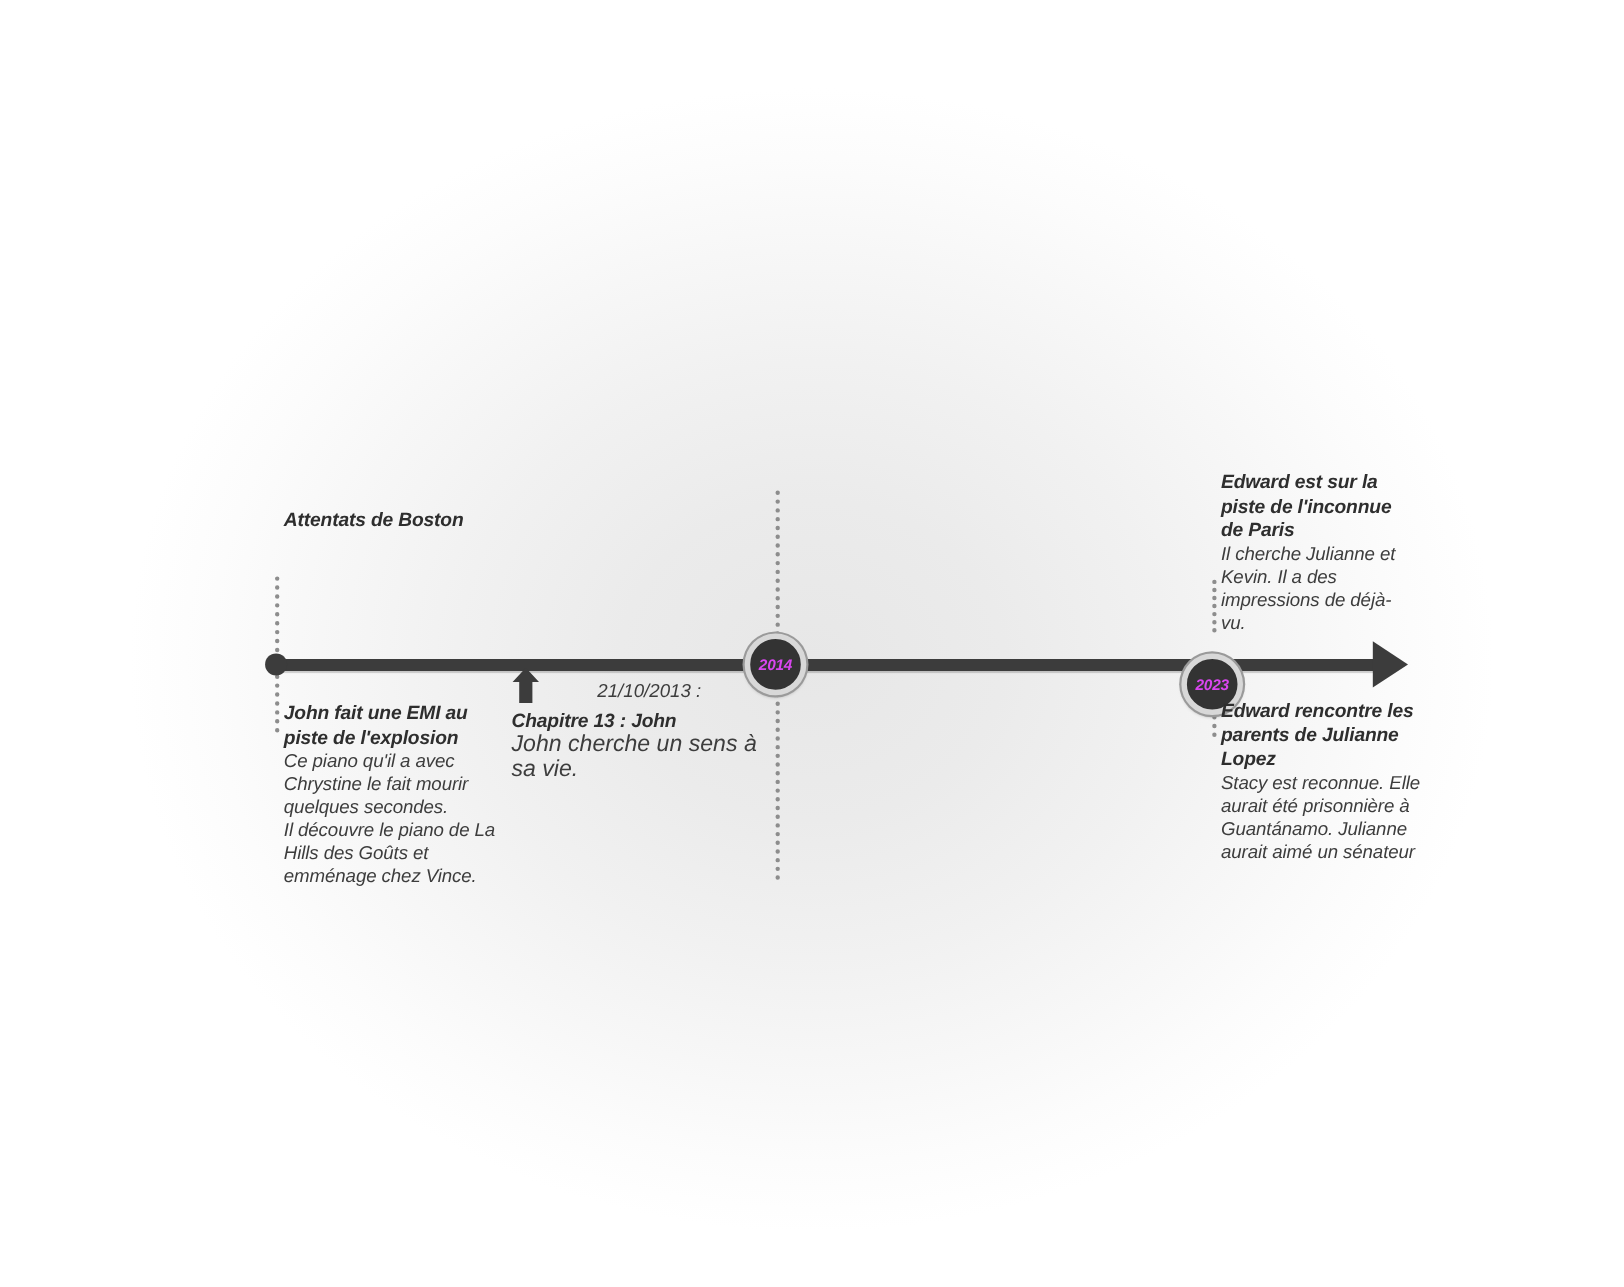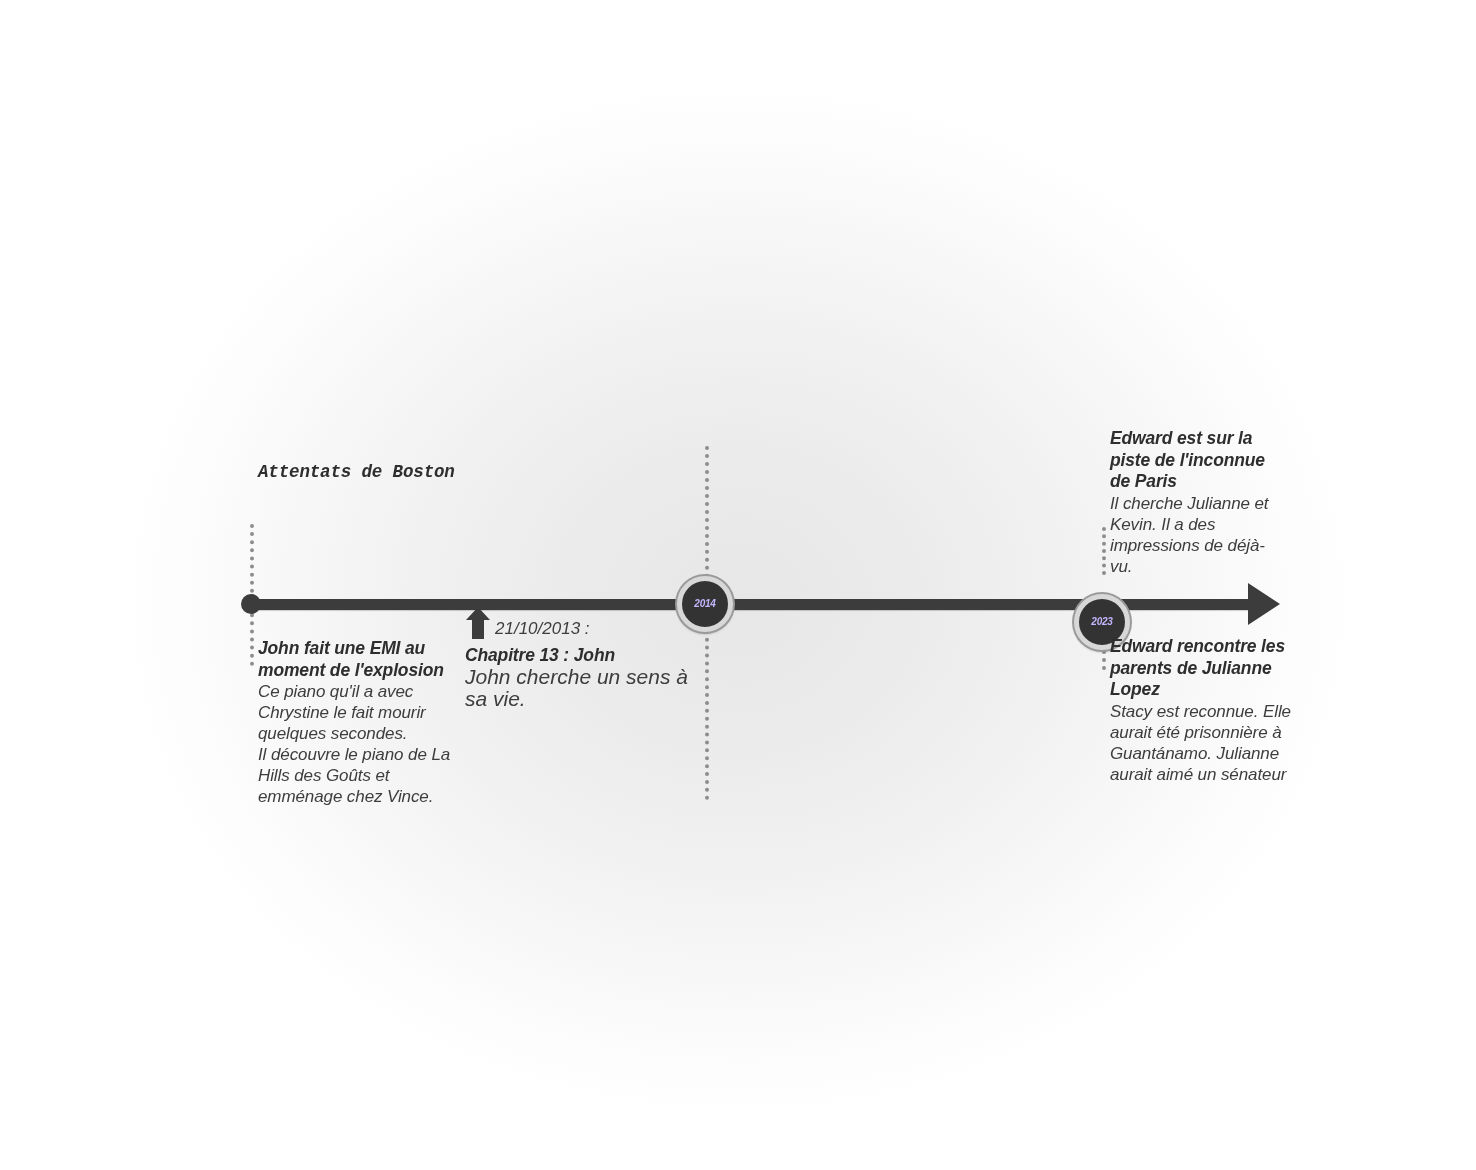--- a/index.html
+++ b/index.html
@@ -74,22 +74,22 @@
     border-radius: 50%;
     background: #333333;
     border: 5px solid #d8d8d8;
     box-shadow: 0 0 0 2px #9a9a9a, 0 2px 3px rgba(0,0,0,0.25);
     display: flex;
     align-items: center;
     justify-content: center;
     box-sizing: border-box;
   }
   .year-marker span {
-    color: #c4b5fd;
-    font-size: 10px;
+    color: #d946ef;
+    font-size: 14px;
     font-weight: bold;
     font-style: italic;
     letter-spacing: -0.2px;
     line-height: 1;
   }
 
   
   .block {
     position: absolute;
     color: #3a3a3a;
@@ -114,20 +114,21 @@
   }
 
   
   .chapter-block {
     position: absolute;
   }
   .chapter-date-row {
     display: flex;
     align-items: flex-start;
     height: 26px;
+    gap: 48px;
   }
   .up-arrow-icon {
     display: inline-block;
     margin-right: 4px;
     margin-top: -12px;
   }
   .chapter-date {
     font-style: italic;
     font-size: 17px;
     line-height: 22px;
@@ -163,27 +164,27 @@
   <div class="axis-start-dot"></div>
   <div class="axis-arrow"></div>
 
   <div class="year-marker" style="left:677px; top:576px;">
     <span>2014</span>
   </div>
   <div class="year-marker" style="left:1074px; top:594px;">
     <span>2023</span>
   </div>
 
-  <div class="block" style="left:258px; top:462px; width:200px;font-family:Liberation Mono, monospace;">
+  <div class="block" style="left:258px; top:462px; width:200px;">
     <div class="title">Attentats de Boston</div>
   </div>
 
 
   <div class="block" style="left:258px; top:638px; width:200px;">
-    <div class="title">John fait une EMI au moment de l'explosion</div>
+    <div class="title">John fait une EMI au piste de l'explosion</div>
     <div class="body">
       <p>Ce piano qu'il a avec</p>
       <p>Chrystine le fait mourir</p>
       <p>quelques secondes.</p>
       <p>Il découvre le piano de La</p>
       <p>Hills des Goûts et</p>
       <p>emménage chez Vince.</p>
     </div>
   </div>
 

